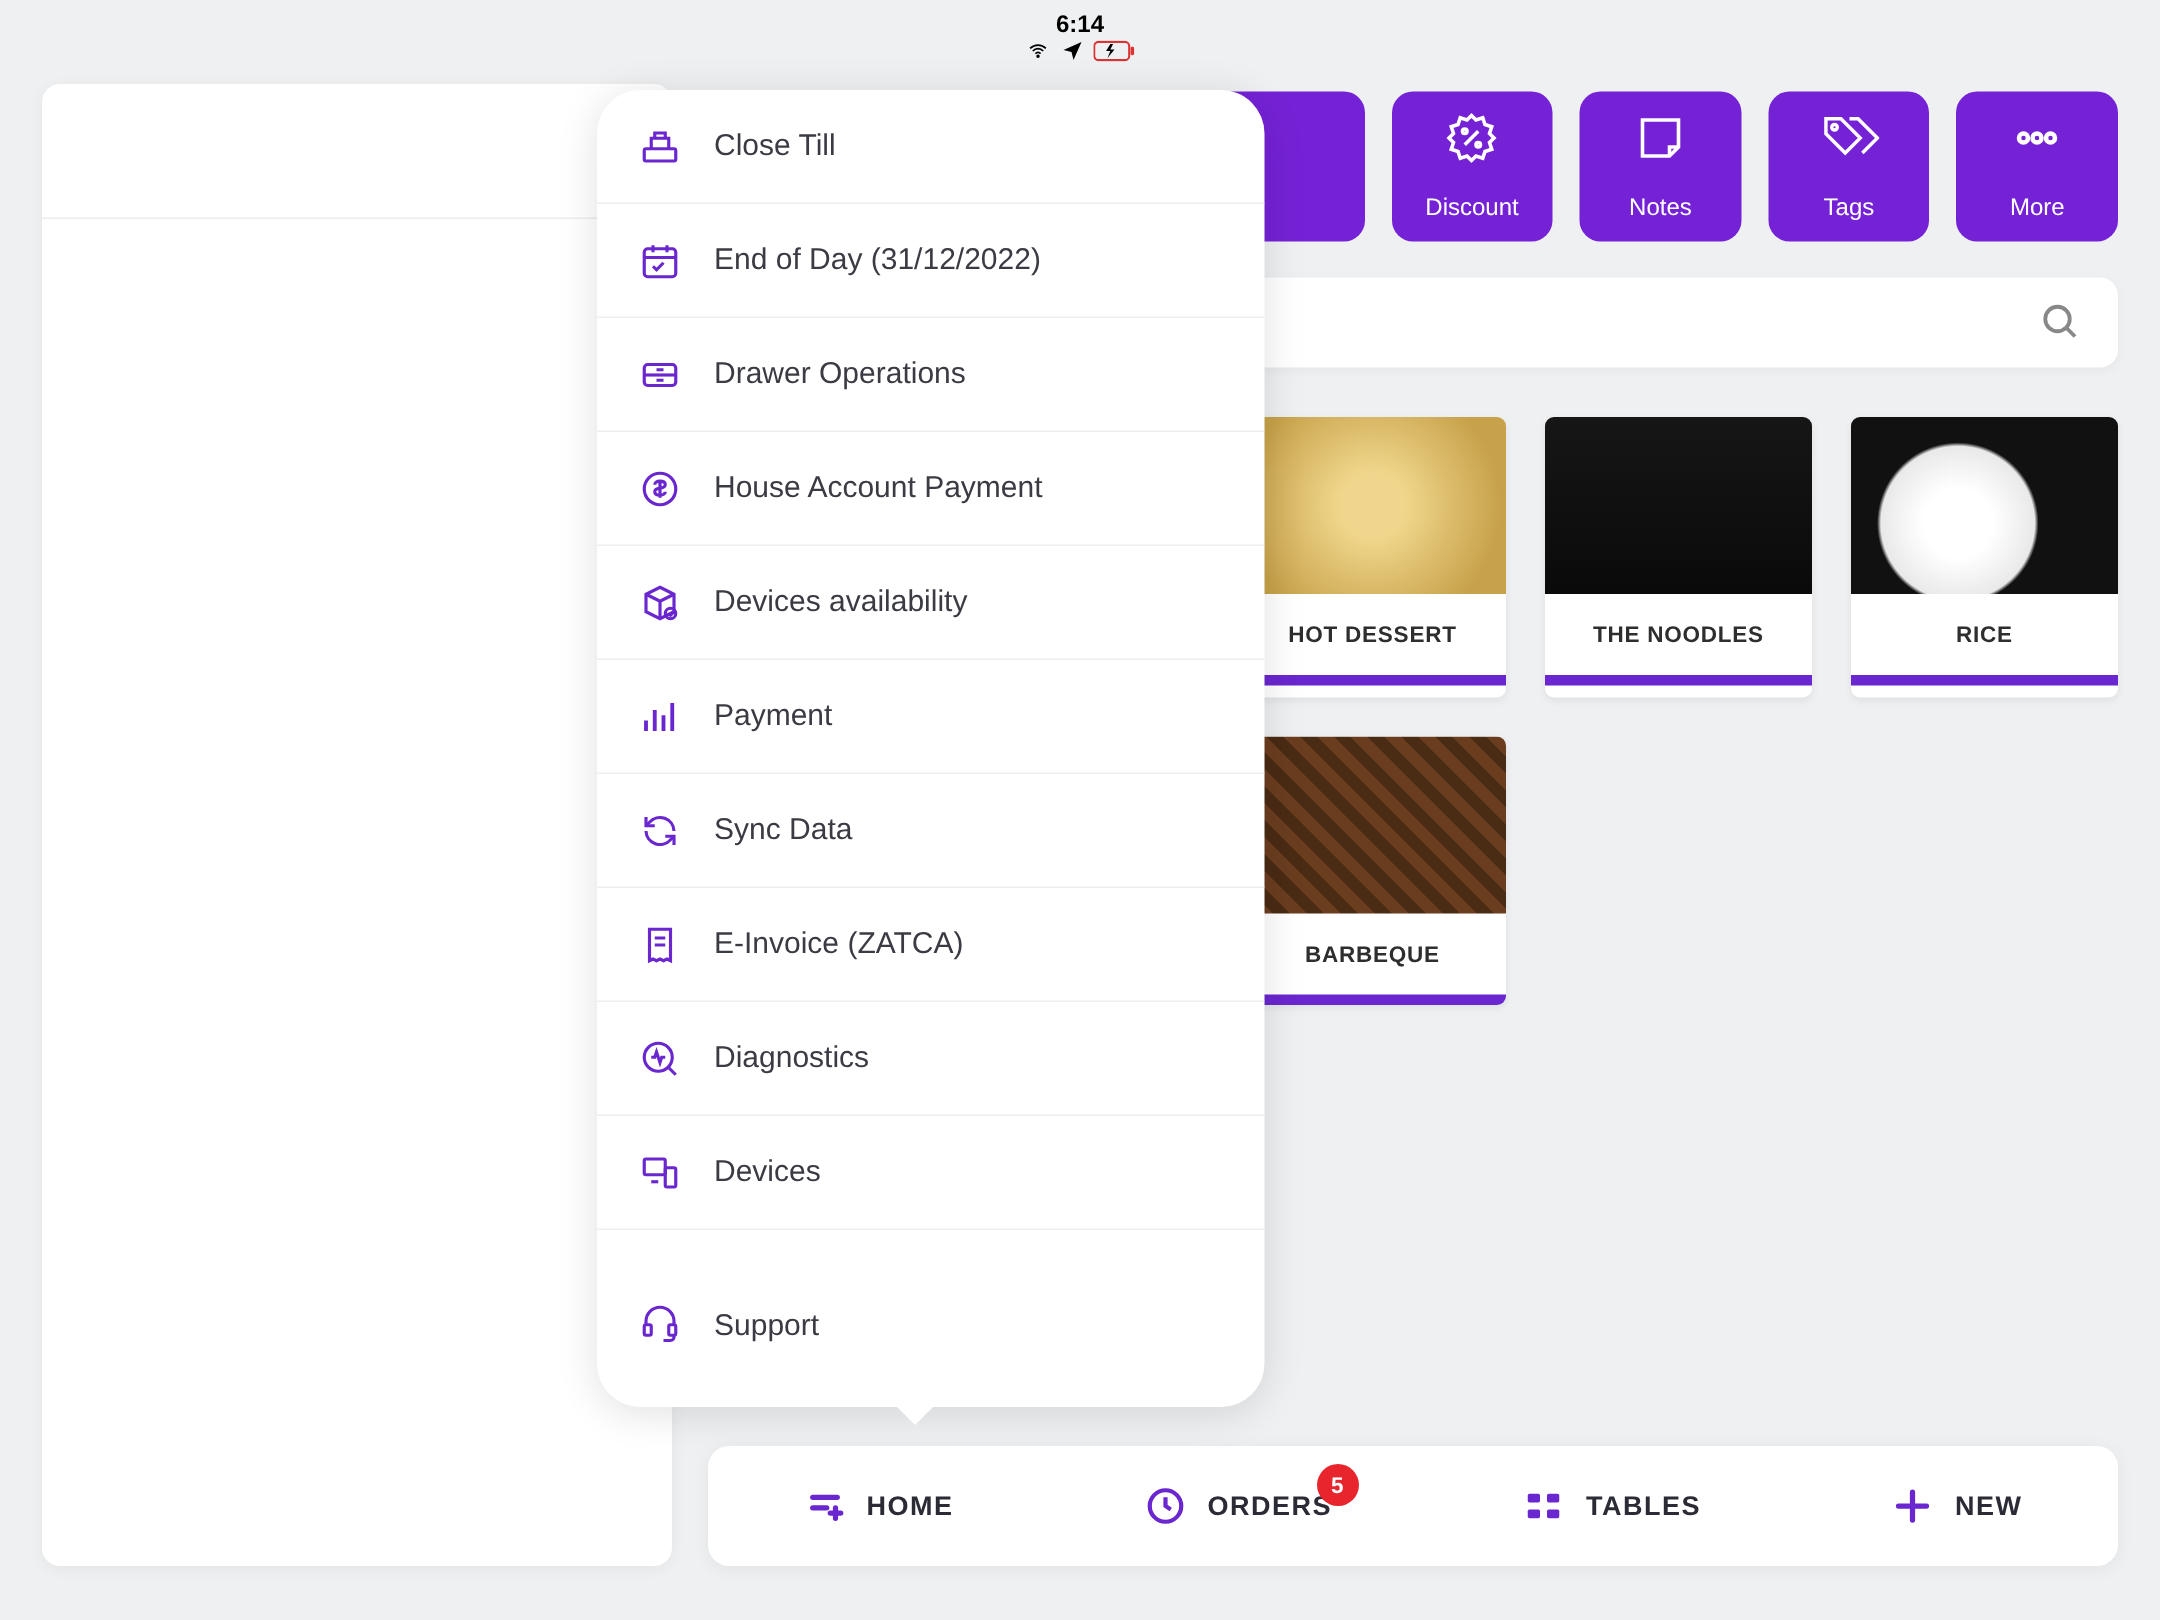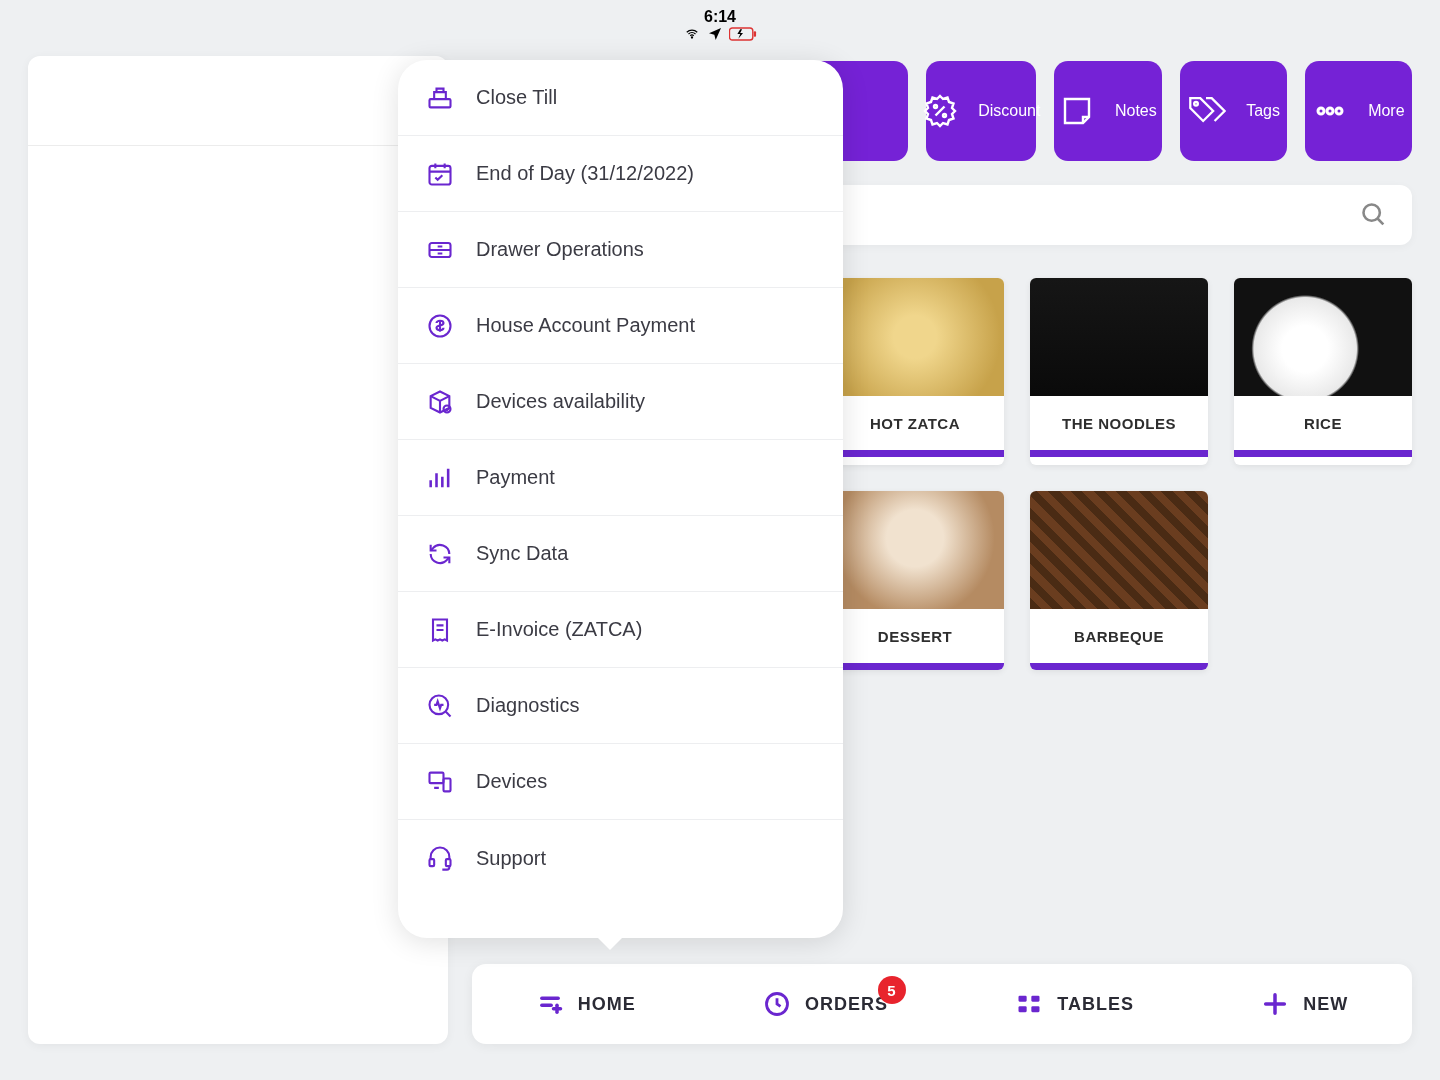--- a/index.html
+++ b/index.html
@@ -44,21 +44,21 @@
   display: flex;
   gap: 18px;
   justify-content: flex-end;
 }
 .top-btn {
   width: 110px;
   height: 100px;
   background: #7522d6;
   border-radius: 14px;
   display: flex;
-  flex-direction: row;
+  flex-direction: column;
   align-items: center;
   justify-content: center;
   color: #fff;
   gap: 20px;
   cursor: pointer;
 }
 .top-btn .ic { color: #fff; }
 .top-btn-label { font-size: 16px; font-weight: 400; }
 .search-bar {
   position: absolute;
@@ -127,21 +127,21 @@
   height: 76px;
   display: flex;
   align-items: center;
   gap: 22px;
   padding: 0 28px;
   border-bottom: 1px solid #edeef0;
   cursor: pointer;
   font-size: 20px;
   color: #3b3b44;
 }
-.popup-item:last-child { border-bottom: none; }
+.popup-item:last-child { border-bottom: none; align-items: flex-end; }
 .popup-item .ic { color: #6a26cf; flex-shrink: 0; }
 .popup-arrow {
   position: absolute;
   left: 596px;
   bottom: 130px;
   width: 0; height: 0;
   border-left: 14px solid transparent;
   border-right: 14px solid transparent;
   border-top: 14px solid #fff;
   z-index: 21;
@@ -286,41 +286,36 @@
 </div>
 
 <div class="products">
   <div class="product-card">
     <div class="product-img food-a"></div>
     <div class="product-label">SOURDOUGH TOASTS</div>
     <div class="product-accent"></div>
   </div>
   <div class="product-card">
     <div class="product-img food-b"></div>
-    <div class="product-label">HOT ZATCA</div>
+    <div class="product-label">HOT DESSERT</div>
     <div class="product-accent"></div>
   </div>
   <div class="product-card">
     <div class="product-img food-c"></div>
     <div class="product-label">THE NOODLES</div>
     <div class="product-accent"></div>
   </div>
   <div class="product-card">
     <div class="product-img food-d"></div>
     <div class="product-label">RICE</div>
     <div class="product-accent"></div>
   </div>
   <div class="product-card">
     <div class="product-img food-e"></div>
     <div class="product-label">SALAD</div>
-    <div class="product-accent"></div>
-  </div>
-  <div class="product-card">
-    <div class="product-img food-f"></div>
-    <div class="product-label">DESSERT</div>
     <div class="product-accent"></div>
   </div>
   <div class="product-card">
     <div class="product-img food-g"></div>
     <div class="product-label">BARBEQUE</div>
     <div class="product-accent"></div>
   </div>
 </div>
 
 <div class="popup">

